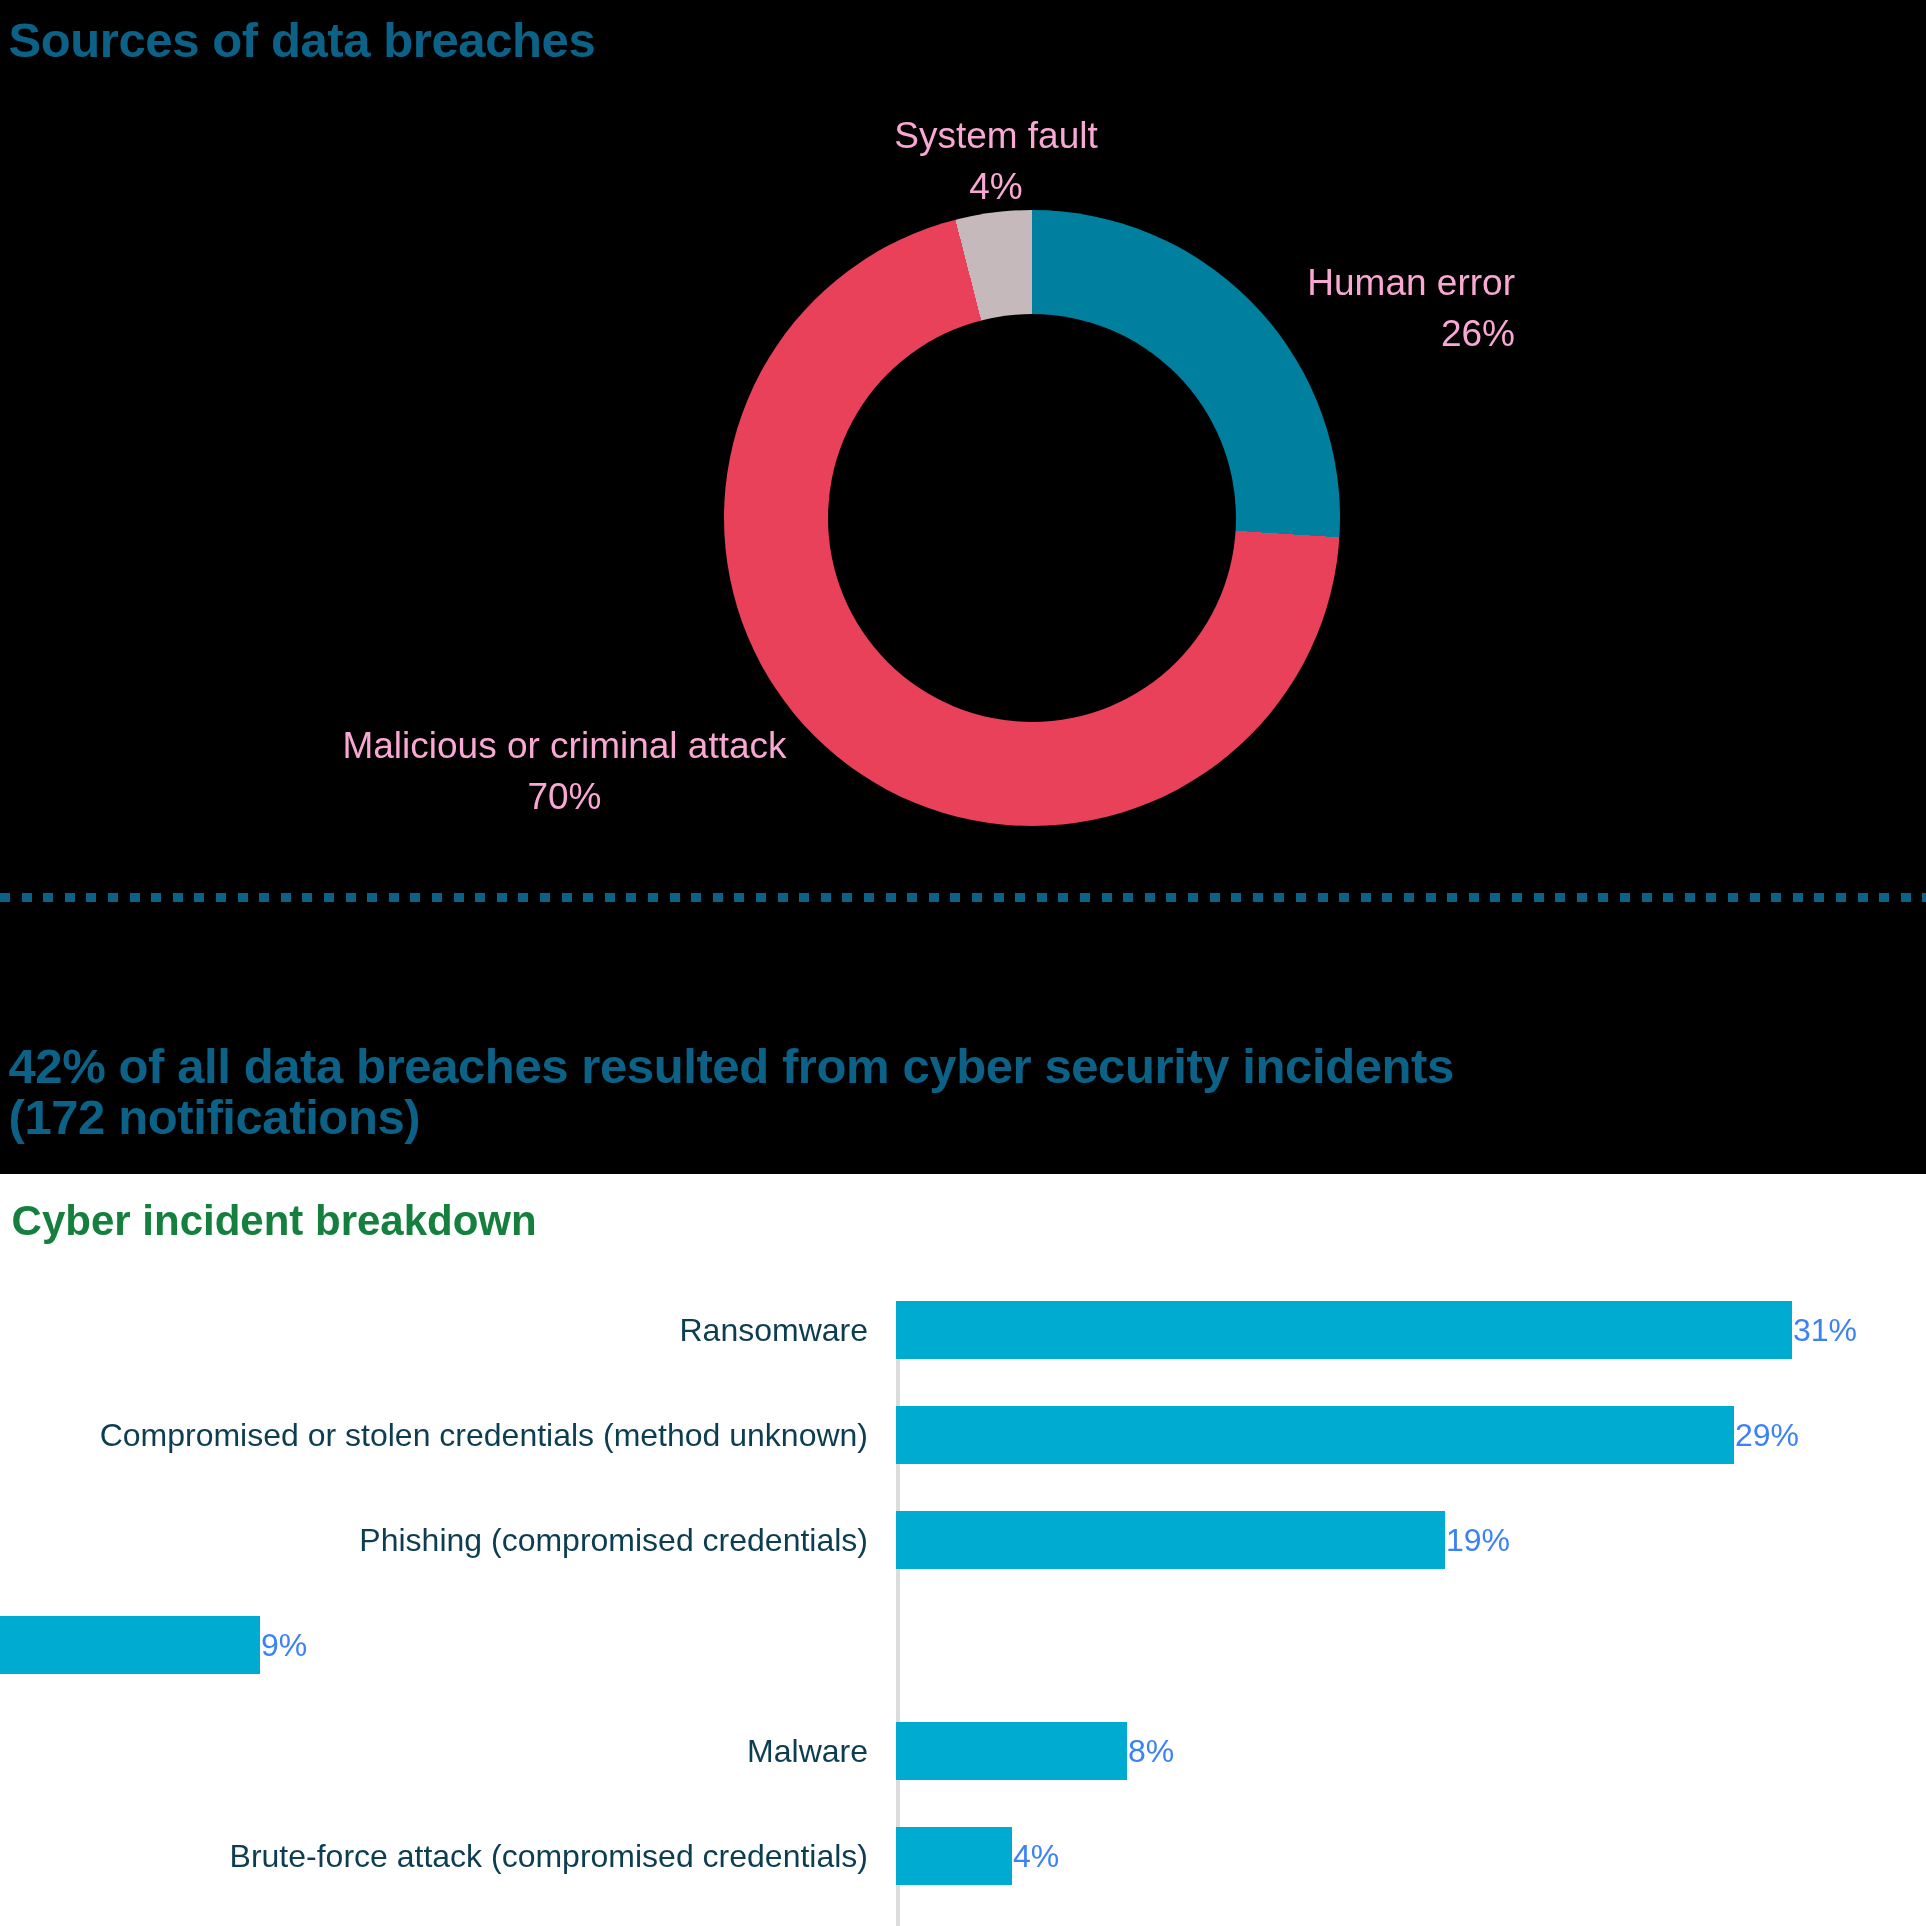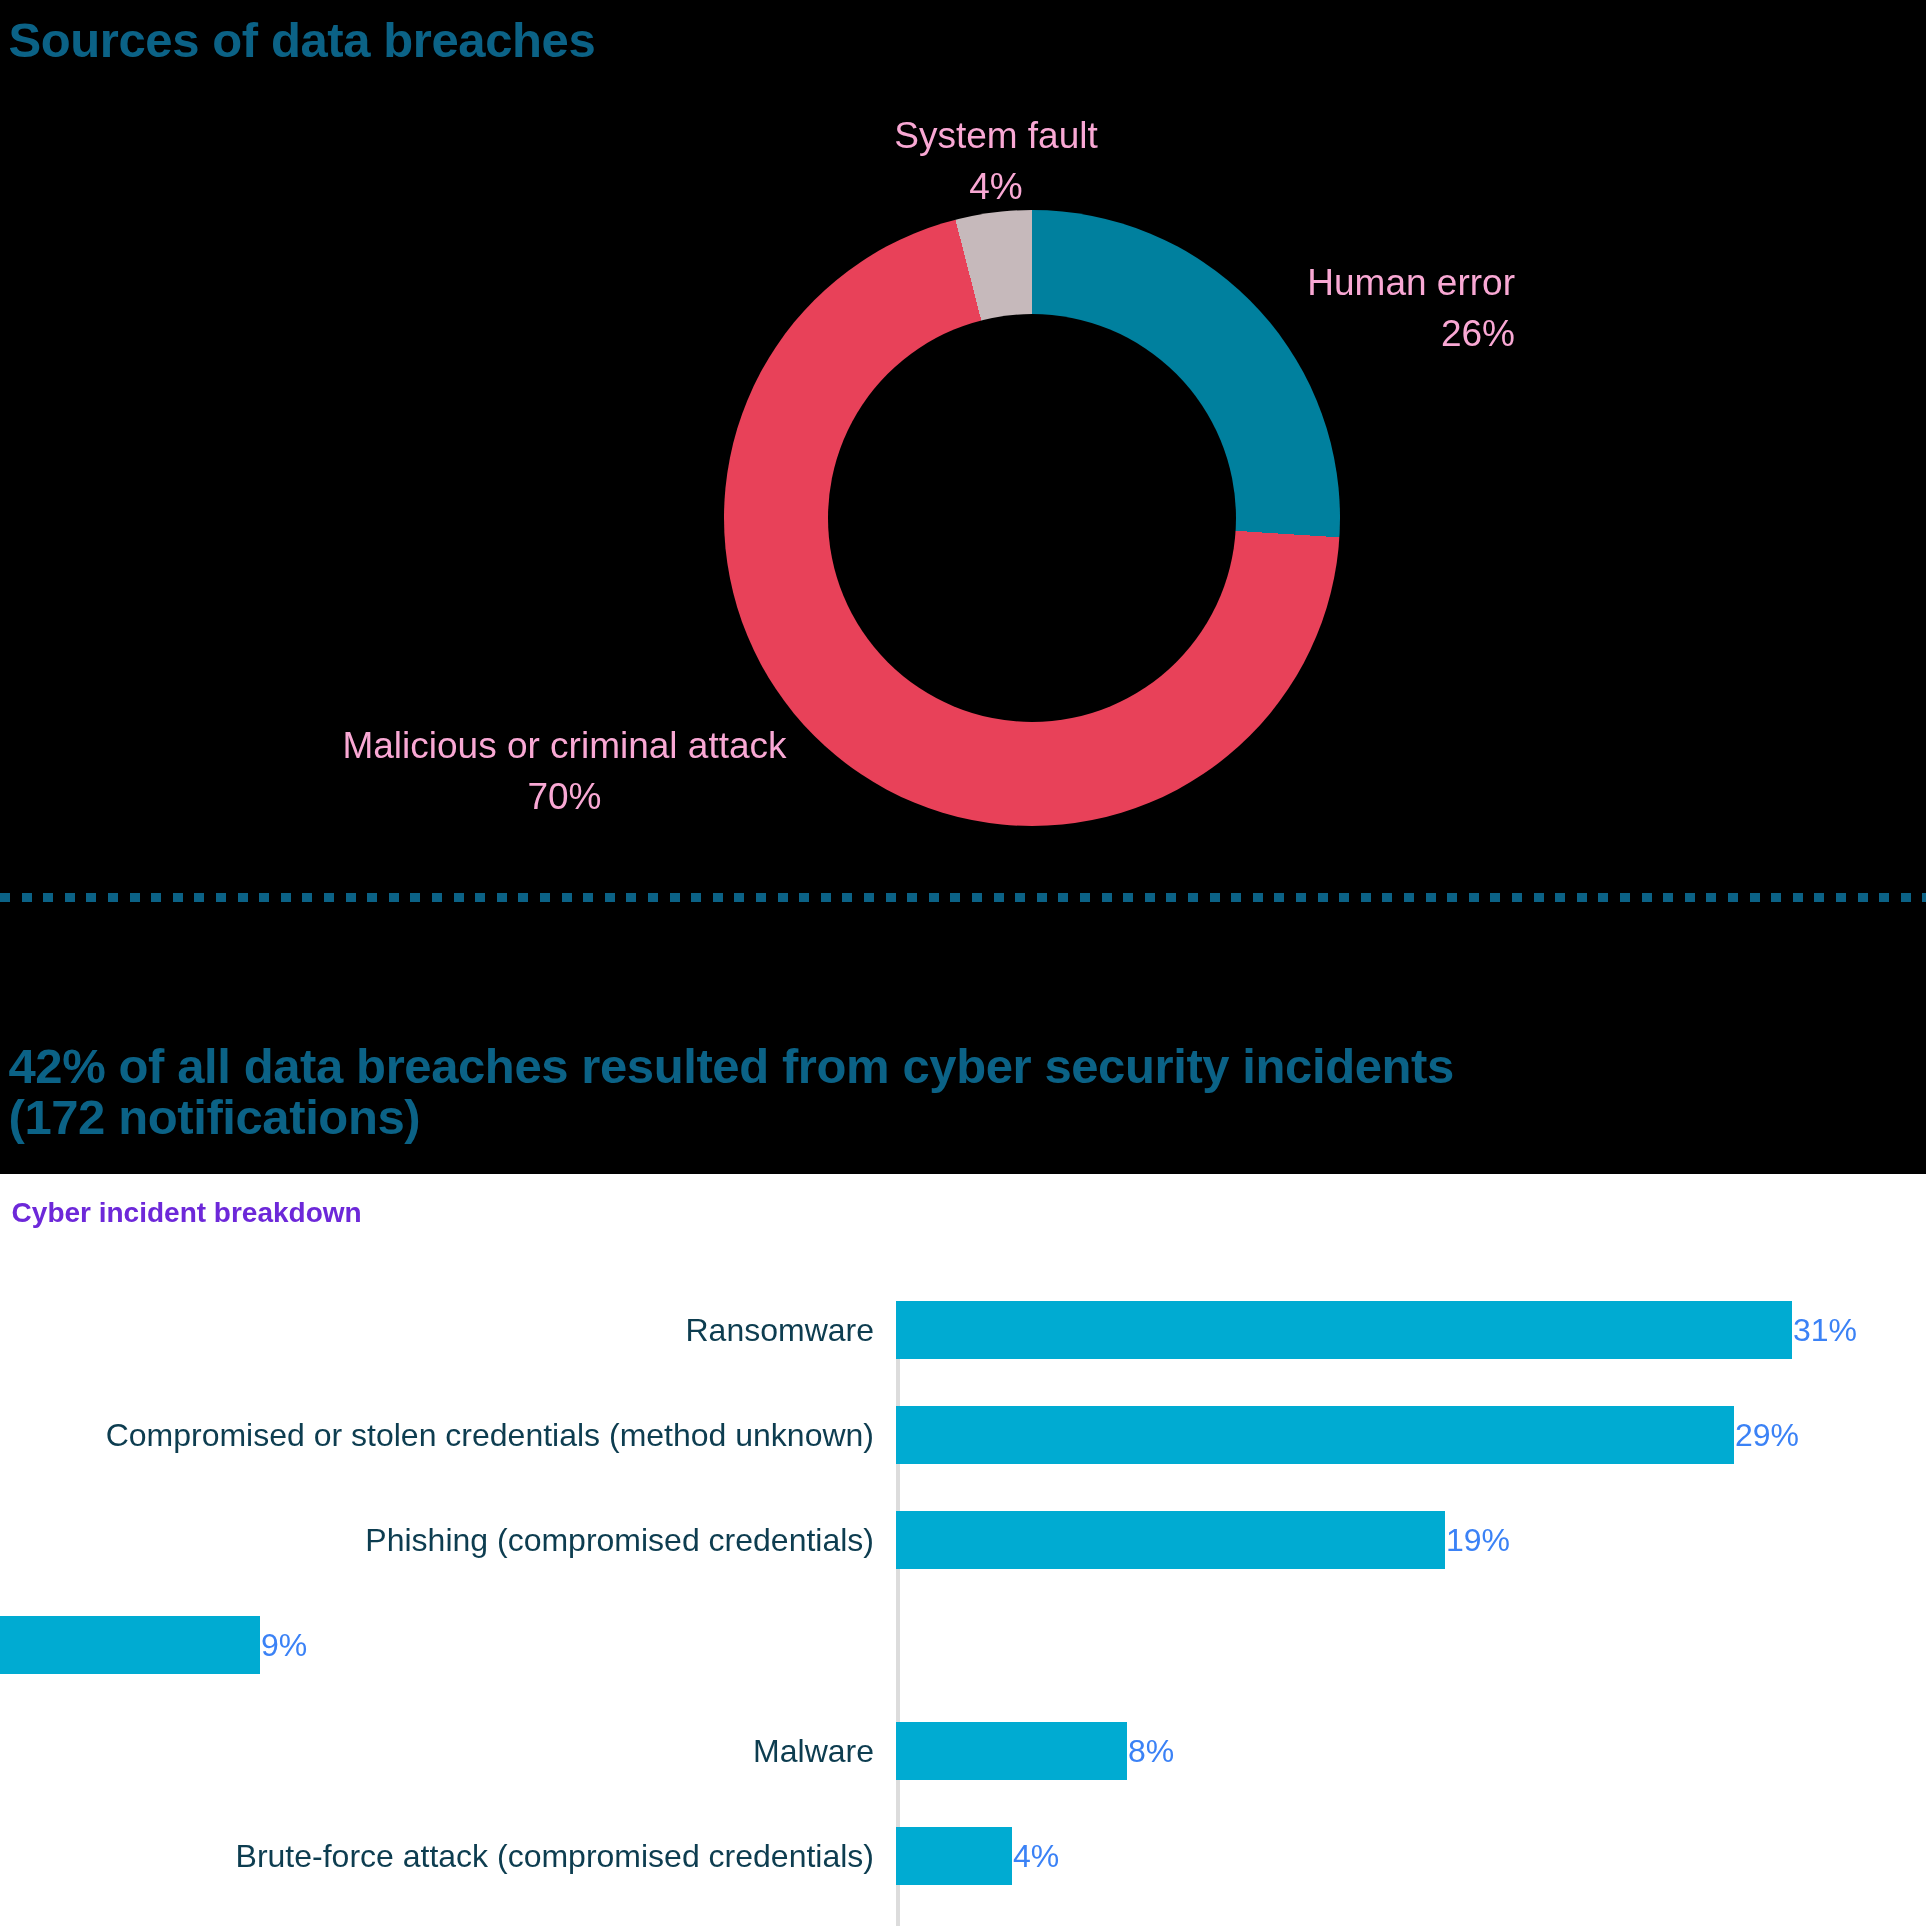--- a/index.html
+++ b/index.html
@@ -53,32 +53,32 @@
   #cyber-head{
     position:absolute; left:8.5px; top:1001px; width:1695px;margin-top:40px;
   }
 
   #cyber-panel{
     position:absolute; left:0px; top:1174px; width:1974px; height:785px;
     background:#ffffff;
   }
   #cyber-panel-title{
     position:absolute; left:11.6px; top:23px;
-    color:#6d28d9; font-weight:bold; font-size:28px;
+    color:#15803d; font-weight:bold; font-size:42px;
   }
 
   #bars{
     position:absolute; left:0; top:127px; width:1974px; height:636px;
   }
   .bar-row{
     position:absolute; left:0; width:1974px; height:58px;
     display:flex; align-items:center;
   }
   .bar-label{
-    width:896px; text-align:right; padding-right:22px;
+    width:896px; text-align:right; padding-right:28px;
     color:#0d3d50; font-size:32px; line-height:1; white-space:nowrap;
   }
   .bar-track{
     position:relative; height:58px; display:flex; align-items:center; flex:1;
   }
   .bar-fill{
     height:58px; background:#00abd2;
   }
   .bar-value{
     color:#3b82f6; font-size:32px; padding-left:1px; white-space:nowrap;

